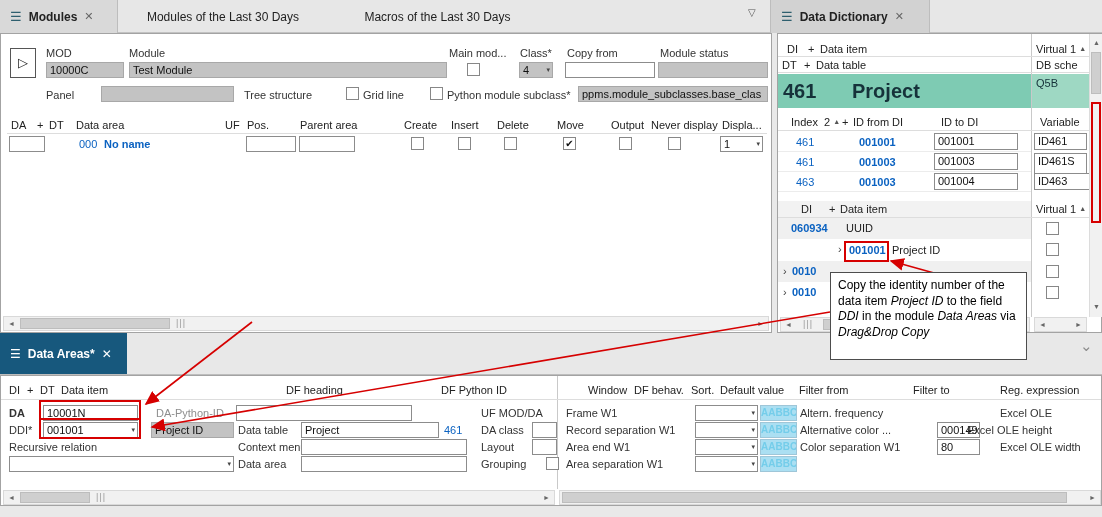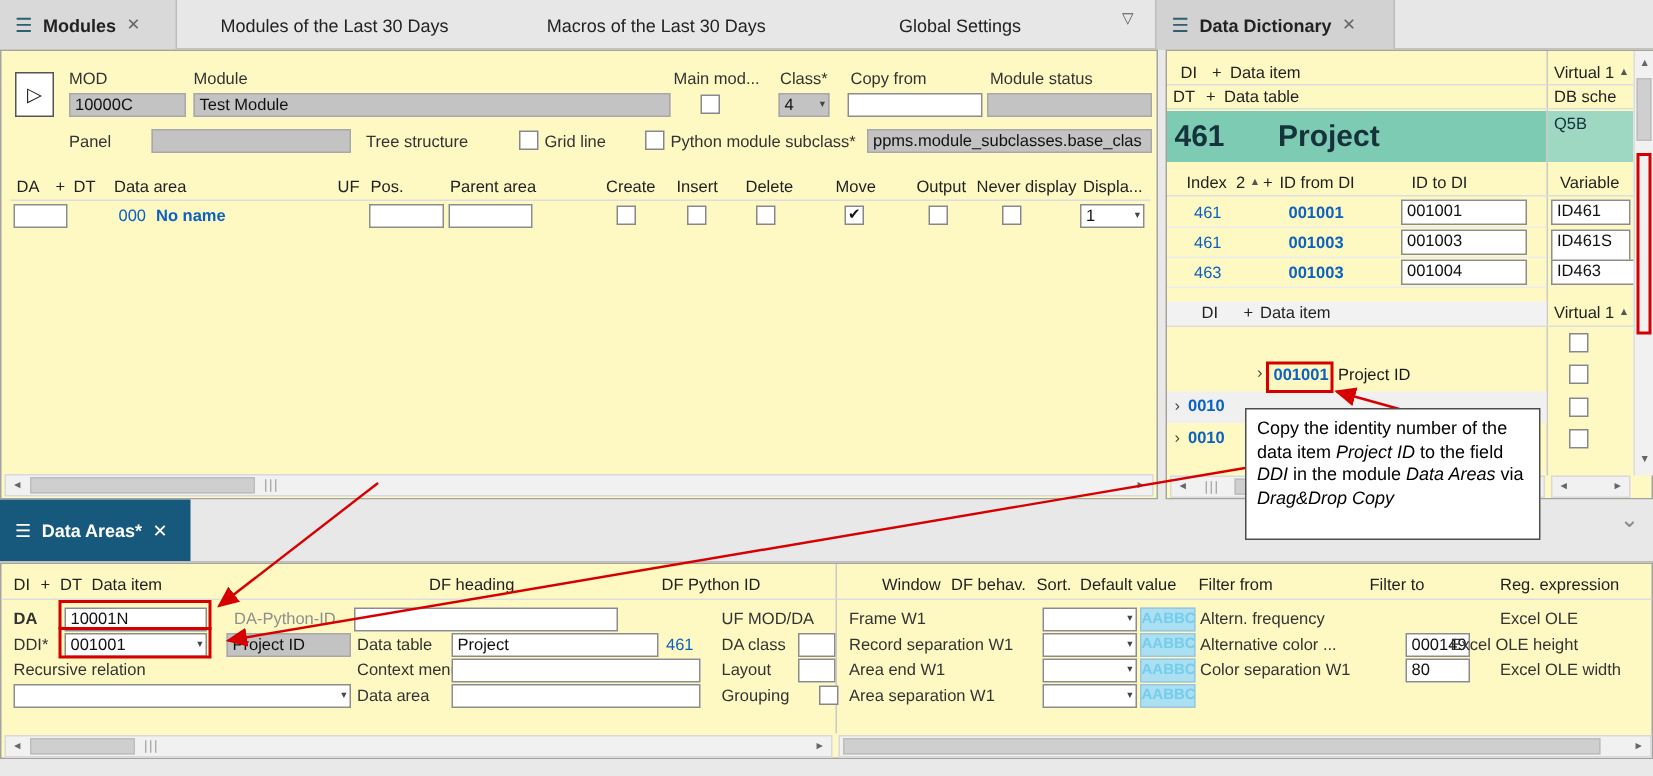--- a/index.html
+++ b/index.html
@@ -1,19 +1,19 @@
 <!DOCTYPE html>
 <html><head>
 <meta charset="utf-8">
 <style>
 *{margin:0;padding:0;box-sizing:border-box}
 body{font-family:"Liberation Sans","DejaVu Sans",sans-serif;background:#fff}
 #screen{position:relative;width:1102px;height:517px;background:#e9e9e9;overflow:hidden;font-size:11px;color:#1a1a1a}
 .abs{position:absolute}
-.panel{position:absolute;background:#fef9c3;border:1px solid #a3a3a3}
+.panel{position:absolute;background:#ffffff;border:1px solid #a3a3a3}
 .lbl{position:absolute;white-space:nowrap;font-size:11px;color:#333}
 .hdr{position:absolute;white-space:nowrap;font-size:11px;color:#222}
 .fieldg{position:absolute;height:16px;background:#c3c3c3;border:1px solid #a8a8a8;font-size:11px;line-height:14px;padding:0 3px;color:#111;overflow:hidden;white-space:nowrap}
 .fieldw{position:absolute;height:16px;background:#fff;border:1px solid #8c8c8c;font-size:11px;line-height:14px;padding:0 3px;color:#111;overflow:hidden;white-space:nowrap}
 .cb{position:absolute;width:13px;height:13px;background:#fff;border:1px solid #878787;font-size:10px;line-height:11px;text-align:center;color:#111}
 .caret{position:absolute;right:2px;top:1px;font-size:7px;color:#444;line-height:12px}
 .blue{color:#0b62c1}
 .b{font-weight:bold}
 .gray{color:#8e8e8e}
 .it{font-style:italic}
@@ -43,23 +43,20 @@
       <span class="ham">☰</span>
       <span class="b">Modules</span>
       <span class="tabx">✕</span>
     </div>
     <div class="toptab" style="left:128px;width:190px;justify-content:center">
       <span>Modules of the Last 30 Days</span>
     </div>
     <div class="toptab" style="left:330px;width:215px;justify-content:center">
       <span>Macros of the Last 30 Days</span>
     </div>
-    <div class="toptab" style="left:555px;width:170px;justify-content:center">
-      <span>Global Settings</span>
-    </div>
     <span class="abs" style="left:748px;top:7px;font-size:10px;color:#555">▽</span>
     <div class="toptab" style="left:770px;width:160px;background:#d2d2d2;border-left:1px solid #bdbdbd;border-right:1px solid #bdbdbd">
       <span class="ham">☰</span>
       <span class="b">Data Dictionary</span>
       <span class="tabx">✕</span>
     </div>
   </div>
 
   <div class="panel" style="left:0;top:33px;width:772px;height:300px">
     <div class="abs" style="left:9px;top:14px;width:26px;height:30px;border:1px solid #555;background:#fff;text-align:center;line-height:28px;font-size:13px">
@@ -191,20 +188,24 @@
     <div class="abs" style="left:0;top:167px;width:253px;height:16px;background:#f2f2f2"></div>
     <span class="hdr" style="left:23px;top:169px">DI</span>
     <span class="hdr" style="left:51px;top:169px">+</span>
     <span class="hdr" style="left:62px;top:169px">Data item</span>
     <span class="hdr" style="left:258px;top:169px">
       <span>Virtual 1</span>
       <span class="sorticon">▲</span>
     </span>
     <div class="hline" style="left:0;top:183px;width:311px"></div>
 
+    <div class="ddrow" style="top:184px;height:21px;background:#f0f0f0">
+      <span class="abs blue b" style="left:13px;top:4px">060934</span>
+      <span class="abs" style="left:68px;top:4px">UUID</span>
+    </div>
     <span class="cb" style="left:268px;top:188px"></span>
     <div class="ddrow" style="top:205px;height:22px">
       <span class="expand" style="left:60px;top:4px">›</span>
       <span class="abs blue b" style="left:71px;top:5px">001001</span>
       <span class="abs" style="left:114px;top:5px">Project ID</span>
     </div>
     <span class="cb" style="left:268px;top:209px"></span>
     <div class="ddrow" style="top:227px;height:21px;background:#f0f0f0">
       <span class="expand" style="left:5px;top:4px">›</span>
       <span class="abs blue b" style="left:14px;top:4px">0010</span>

